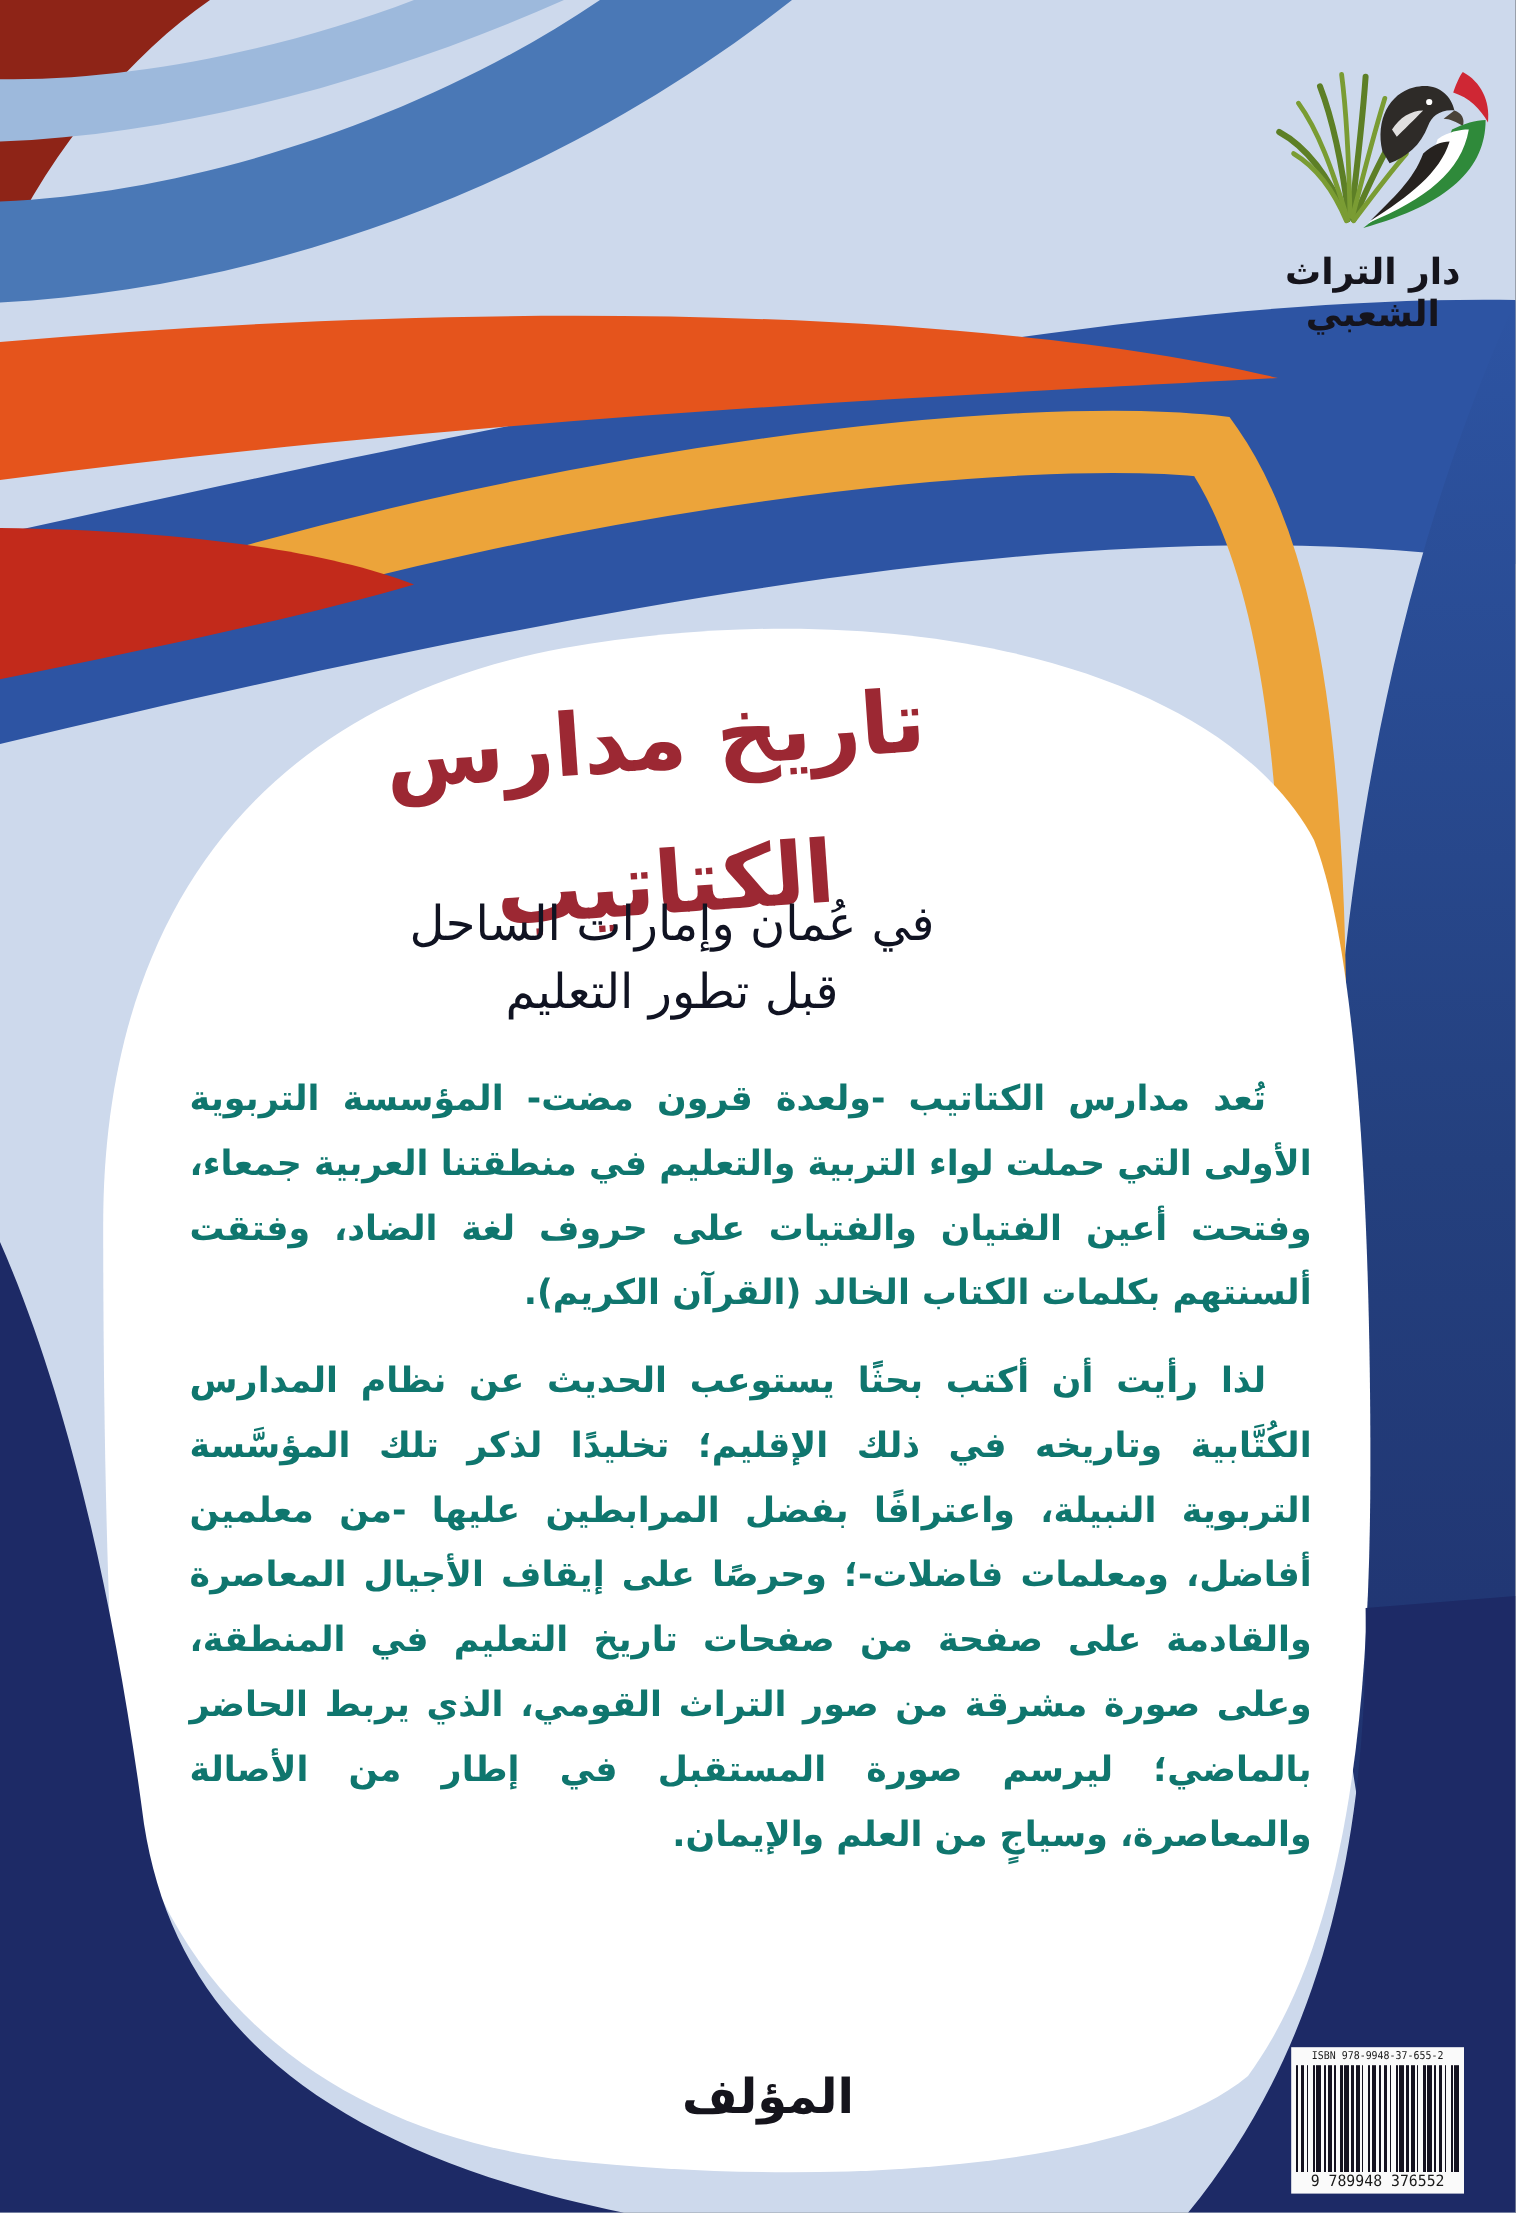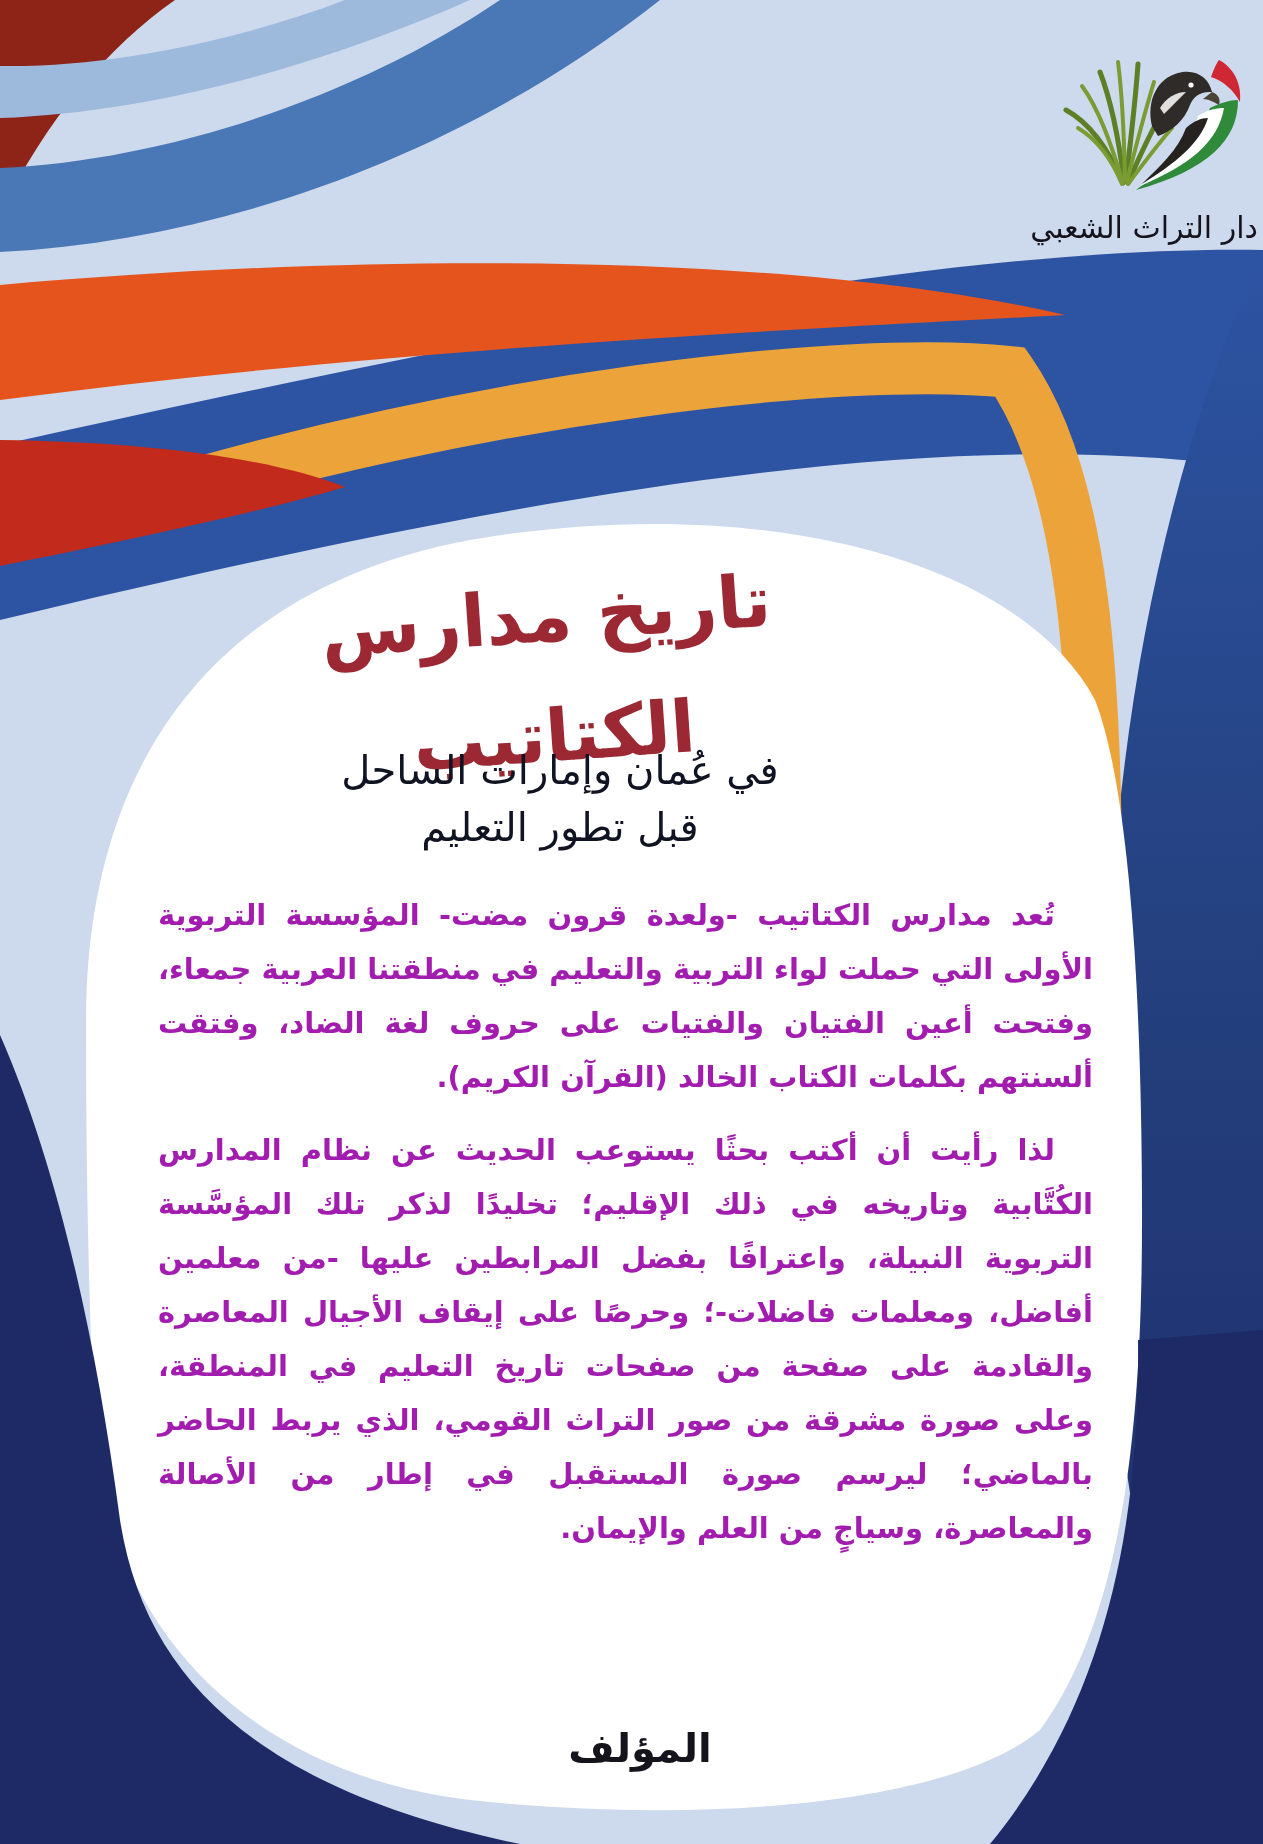--- a/index.html
+++ b/index.html
@@ -8,21 +8,21 @@
     width:1263px;height:1844px;
     overflow:hidden;
     font-family:"DejaVu Sans","Liberation Sans",sans-serif;
     background:#cdd9ec;
   }
   #bg{position:absolute;inset:0;}
   .abs{position:absolute;}
   #logo-wordmark{
     left:1030px;top:210px;width:228px;
     text-align:center;
-    font-size:30px;font-weight:normal;color:#15141c;
+    font-size:30px;font-weight:bold;color:#15141c;
     direction:rtl;
     letter-spacing:-1px;
   }
   #book-title{
     left:210px;top:556px;width:680px;
     text-align:center;
     font-size:72px;font-weight:bold;
     color:#9c2833;
     direction:rtl;
     transform:rotate(-4deg);
@@ -32,21 +32,21 @@
     left:270px;top:742px;width:580px;
     text-align:center;
     font-size:40px;font-weight:normal;color:#101322;
     direction:rtl;line-height:57px;
   }
   #blurb{
     left:158px;top:888px;width:935px;
     direction:rtl;
     text-align:justify;
     font-size:29px;line-height:54px;
-    font-weight:bold;color:#a21caf;
+    font-weight:bold;color:#0f766e;
   }
   #blurb p{margin:0 0 19px 0;text-indent:38px;}
   #signature{
     left:470px;top:1684px;width:340px;
     text-align:center;
     font-size:40px;font-weight:bold;color:#15141c;
     direction:rtl;
     margin-top:41px;
   }
   #barcode-box{
@@ -152,14 +152,19 @@
     <div>قبل تطور التعليم</div>
   </div>
 
   <div class="abs" id="blurb">
     <p>تُعد مدارس الكتاتيب -ولعدة قرون مضت- المؤسسة التربوية الأولى التي حملت لواء التربية والتعليم في منطقتنا العربية جمعاء، وفتحت أعين الفتيان والفتيات على حروف لغة الضاد، وفتقت ألسنتهم بكلمات الكتاب الخالد (القرآن الكريم).</p>
     <p>لذا رأيت أن أكتب بحثًا يستوعب الحديث عن نظام المدارس الكُتَّابية وتاريخه في ذلك الإقليم؛ تخليدًا لذكر تلك المؤسَّسة التربوية النبيلة، واعترافًا بفضل المرابطين عليها -من معلمين أفاضل، ومعلمات فاضلات-؛ وحرصًا على إيقاف الأجيال المعاصرة والقادمة على صفحة من صفحات تاريخ التعليم في المنطقة، وعلى صورة مشرقة من صور التراث القومي، الذي يربط الحاضر بالماضي؛ ليرسم صورة المستقبل في إطار من الأصالة والمعاصرة، وسياجٍ من العلم والإيمان.</p>
   </div>
 
   <div class="abs" id="signature">المؤلف</div>
 
+  <div class="abs" id="barcode-box">
+    <div id="isbn-label">ISBN 978-9948-37-655-2</div>
+    <div id="barcode-bars"></div>
+    <div id="isbn-digits">9 789948 376552</div>
+  </div>
 
 </div>
 
 </body></html>

